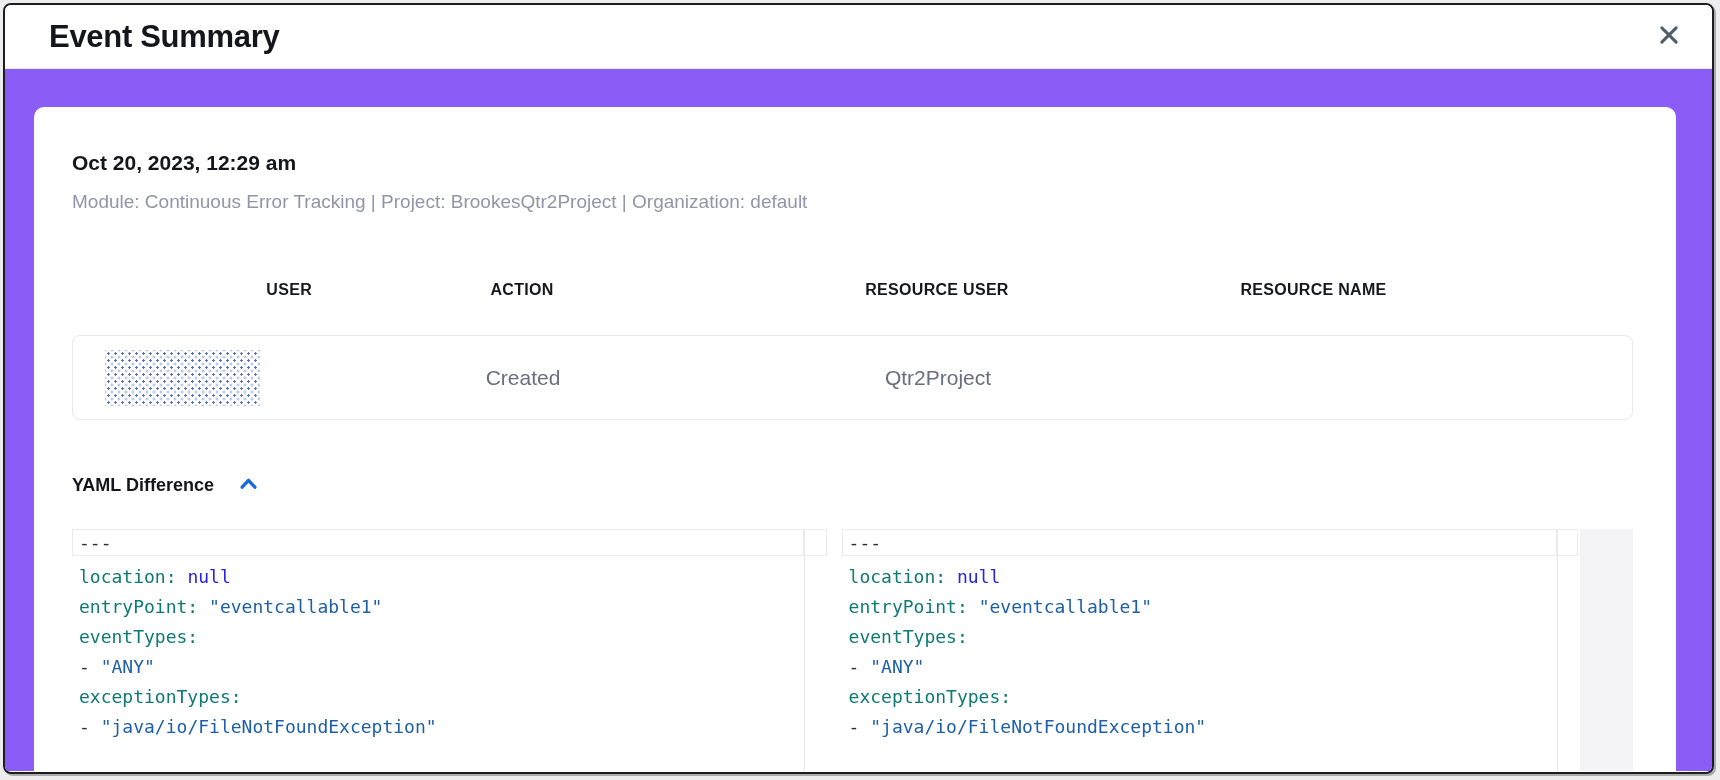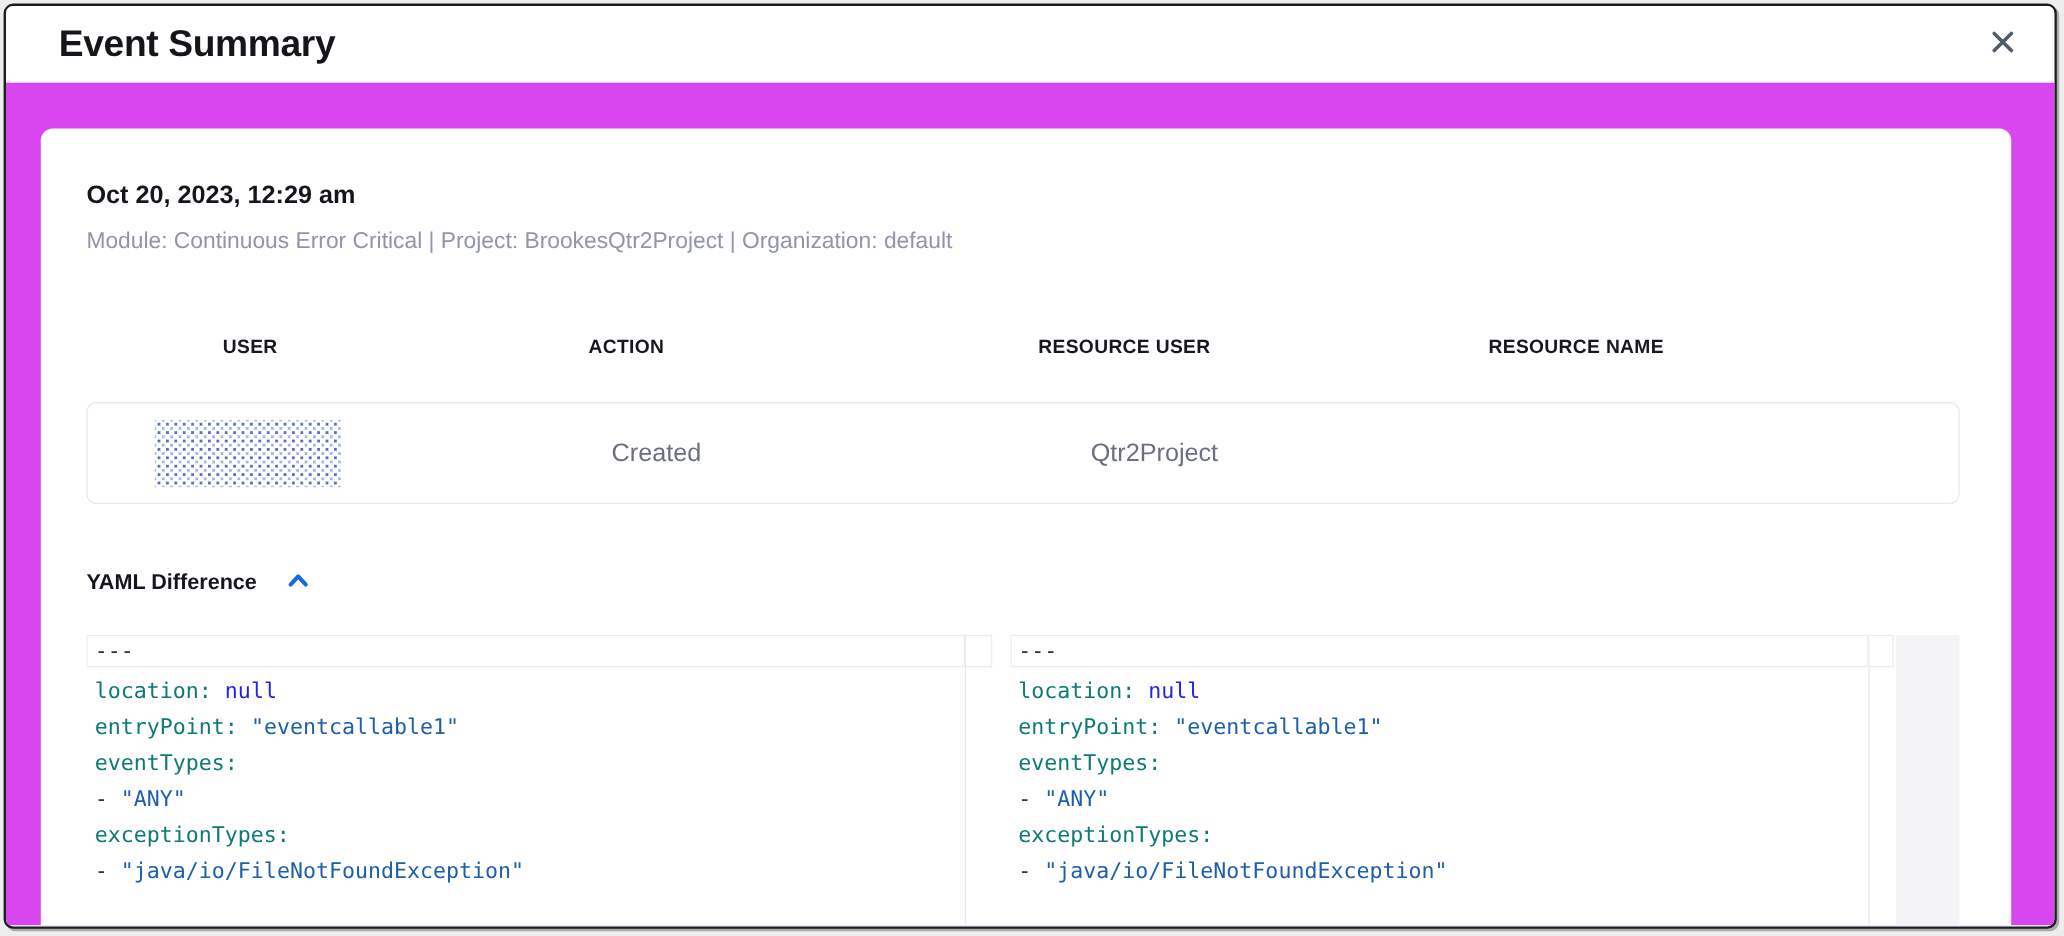--- a/index.html
+++ b/index.html
@@ -17,43 +17,43 @@
     height:64px; background:#fff; display:flex; align-items:center;
     justify-content:space-between; padding:0 26px 0 44px;
     border-bottom:1px solid #e8e8f0;
   }
   .modal-title { font-size:31px; font-weight:700; color:#15161c; letter-spacing:-0.3px; }
   .close-btn { width:34px; height:34px; display:flex; align-items:center; justify-content:center;
                cursor:pointer; background:none; border:none; }
 
   
   .modal-body {
-    height:calc(100% - 65px); background:#d946ef;
+    height:calc(100% - 65px); background:#8b5cf6;
     padding:38px 36px 0 29px; overflow:hidden;
   }
   .card {
     background:#fff; border-radius:10px; min-height:660px;
     padding:44px 43px 30px 38px;
   }
 
   .event-timestamp { font-size:21px; font-weight:700; color:#15161d; }
   .event-meta { margin-top:16px; font-size:19px; color:#9295a8; }
 
   
   .tbl-grid { display:grid; grid-template-columns:240px 420px 410px 1fr; width:100%; }
   .tbl-headers { margin-top:68px; }
   .tbl-headers .th {
     font-size:16px; font-weight:700; color:#16171f; letter-spacing:0.3px;
     text-align:center;
   }
-  .tbl-headers .th.first { text-align:center; padding-left:33px; }
+  .tbl-headers .th.first { text-align:right; padding-left:33px; }
   .tbl-headers .th.last { padding-right:148px; }
   .tbl-row {
     margin-top:36px; height:85px; border:1px solid #e7e7f0; border-radius:8px;
-    align-items:center; background:#fff;padding-left:24px;
+    align-items:center; background:#fff;
   }
   .tbl-row .td { font-size:21px; color:#6a6e7f; text-align:center; }
   .redacted-user {
     width:155px; height:56px; margin-left:32px;
     background-image:
       radial-gradient(circle, #5571c4 1.1px, transparent 1.4px),
       radial-gradient(circle, #a5b7e2 1.1px, transparent 1.4px);
     background-size:7px 7px, 7px 7px;
     background-position:0 0, 3.5px 3.5px;
   }
@@ -104,21 +104,21 @@
           <path d="M3.5 3.5 L16.5 16.5 M16.5 3.5 L3.5 16.5" stroke="#4e5d6b" stroke-width="2.7" stroke-linecap="round" fill="none"></path>
         </svg>
       </span>
     </button>
   </div>
 
   <div class="modal-body">
     <div class="card">
 
       <div class="event-timestamp">Oct 20, 2023, 12:29 am</div>
-      <div class="event-meta">Module: Continuous Error Critical | Project: BrookesQtr2Project | Organization: default</div>
+      <div class="event-meta">Module: Continuous Error Tracking | Project: BrookesQtr2Project | Organization: default</div>
 
       <div class="tbl-grid tbl-headers">
         <div class="th first">USER</div>
         <div class="th">ACTION</div>
         <div class="th">RESOURCE USER</div>
         <div class="th last">RESOURCE NAME</div>
       </div>
 
       <div class="tbl-grid tbl-row">
         <div class="td">

